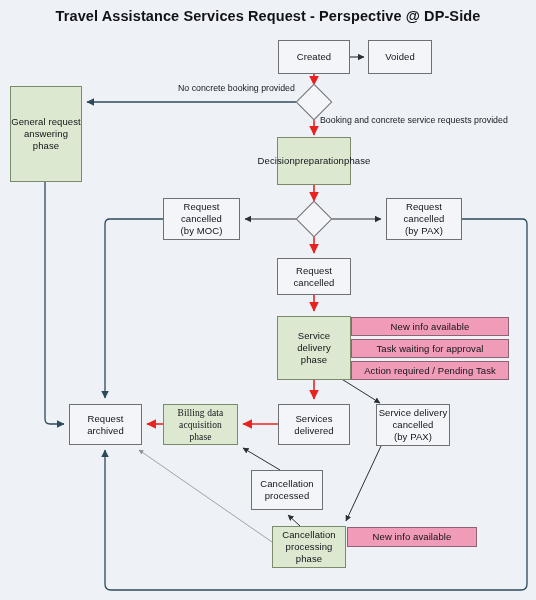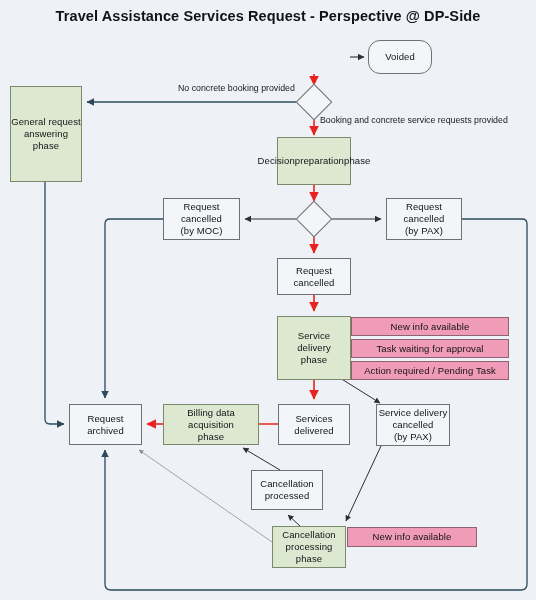--- a/index.html
+++ b/index.html
@@ -104,22 +104,25 @@
 
     <path d="M272,542 L139,450" stroke="#8b8f96" stroke-width="0.8" fill="none" marker-end="url(#ar-grey)"></path>
 
     <path d="M163,219 L110,219 Q105,219 105,224 L105,398" stroke="#2c4a5c" stroke-width="1.3" fill="none" marker-end="url(#ar-dark)"></path>
 
     <path d="M45,182 L45,419 Q45,424 50,424 L64,424" stroke="#2c4a5c" stroke-width="1.3" fill="none" marker-end="url(#ar-dark)"></path>
 
     <path d="M462,219 L522,219 Q527,219 527,224 L527,584 Q527,590 521,590 L111,590 Q105,590 105,584 L105,450" stroke="#2c4a5c" stroke-width="1.3" fill="none" marker-end="url(#ar-dark)"></path>
   </svg>
 
-
-  <div class="node plain" style="left:368px;top:40px;width:64px;height:34px;border-radius:12px;">
+  <div class="node plain" style="left:278px;top:40px;width:72px;height:34px;">
+    <span>Created</span>
+  </div>
+
+  <div class="node plain" style="left:368px;top:40px;width:64px;height:34px;">
     <span>Voided</span>
   </div>
 
   <div class="diamond" style="left:301px;top:89px;width:26px;height:26px;"></div>
 
   <div class="node phase" style="left:10px;top:86px;width:72px;height:96px;flex-direction:column;">
     <span>General request</span>
     <span>answering</span>
     <span>phase</span>
   </div>
@@ -169,21 +172,21 @@
 
   <div class="node pink" style="left:351px;top:361px;width:158px;height:19px;">
     <span>Action required / Pending Task</span>
   </div>
 
   <div class="node plain" style="left:69px;top:404px;width:73px;height:41px;flex-direction:column;">
     <span>Request</span>
     <span>archived</span>
   </div>
 
-  <div class="node phase" style="left:163px;top:404px;width:96px;height:41px;flex-direction:column;">
+  <div class="node phase" style="left:163px;top:404px;width:75px;height:41px;flex-direction:column;font-family:Liberation Serif, serif;">
     <span>Billing data</span>
     <span>acquisition</span>
     <span>phase</span>
   </div>
 
   <div class="node plain" style="left:278px;top:404px;width:72px;height:41px;flex-direction:column;">
     <span>Services</span>
     <span>delivered</span>
   </div>
 

